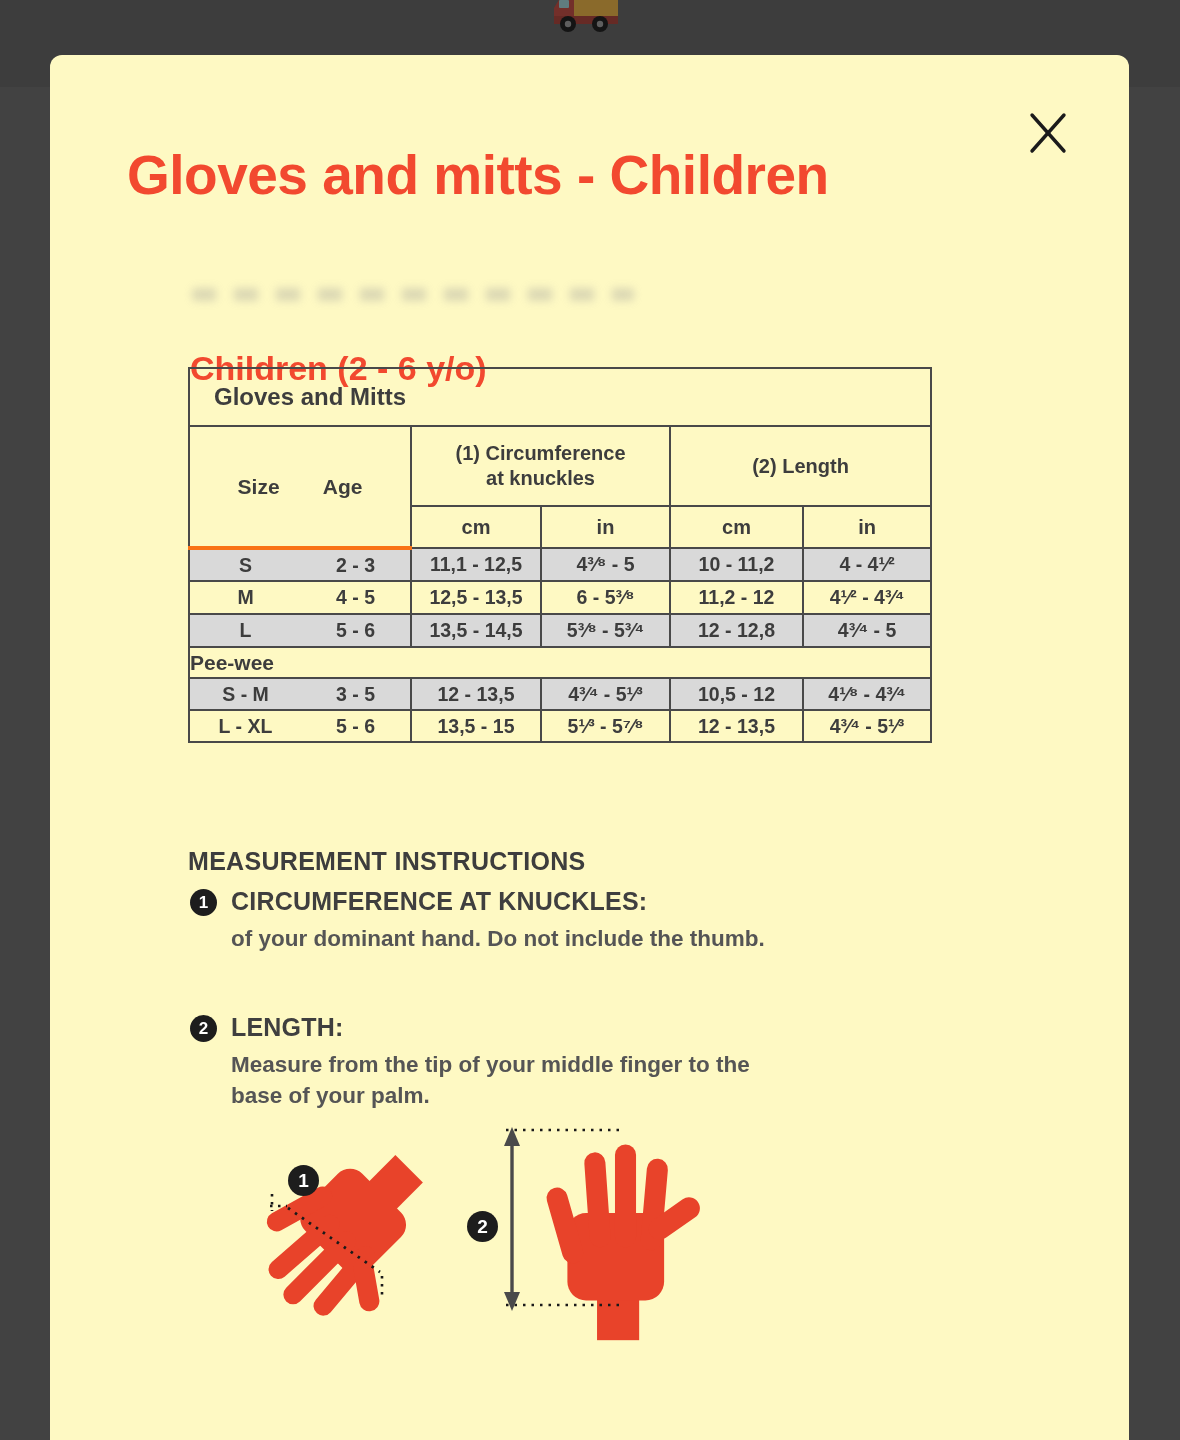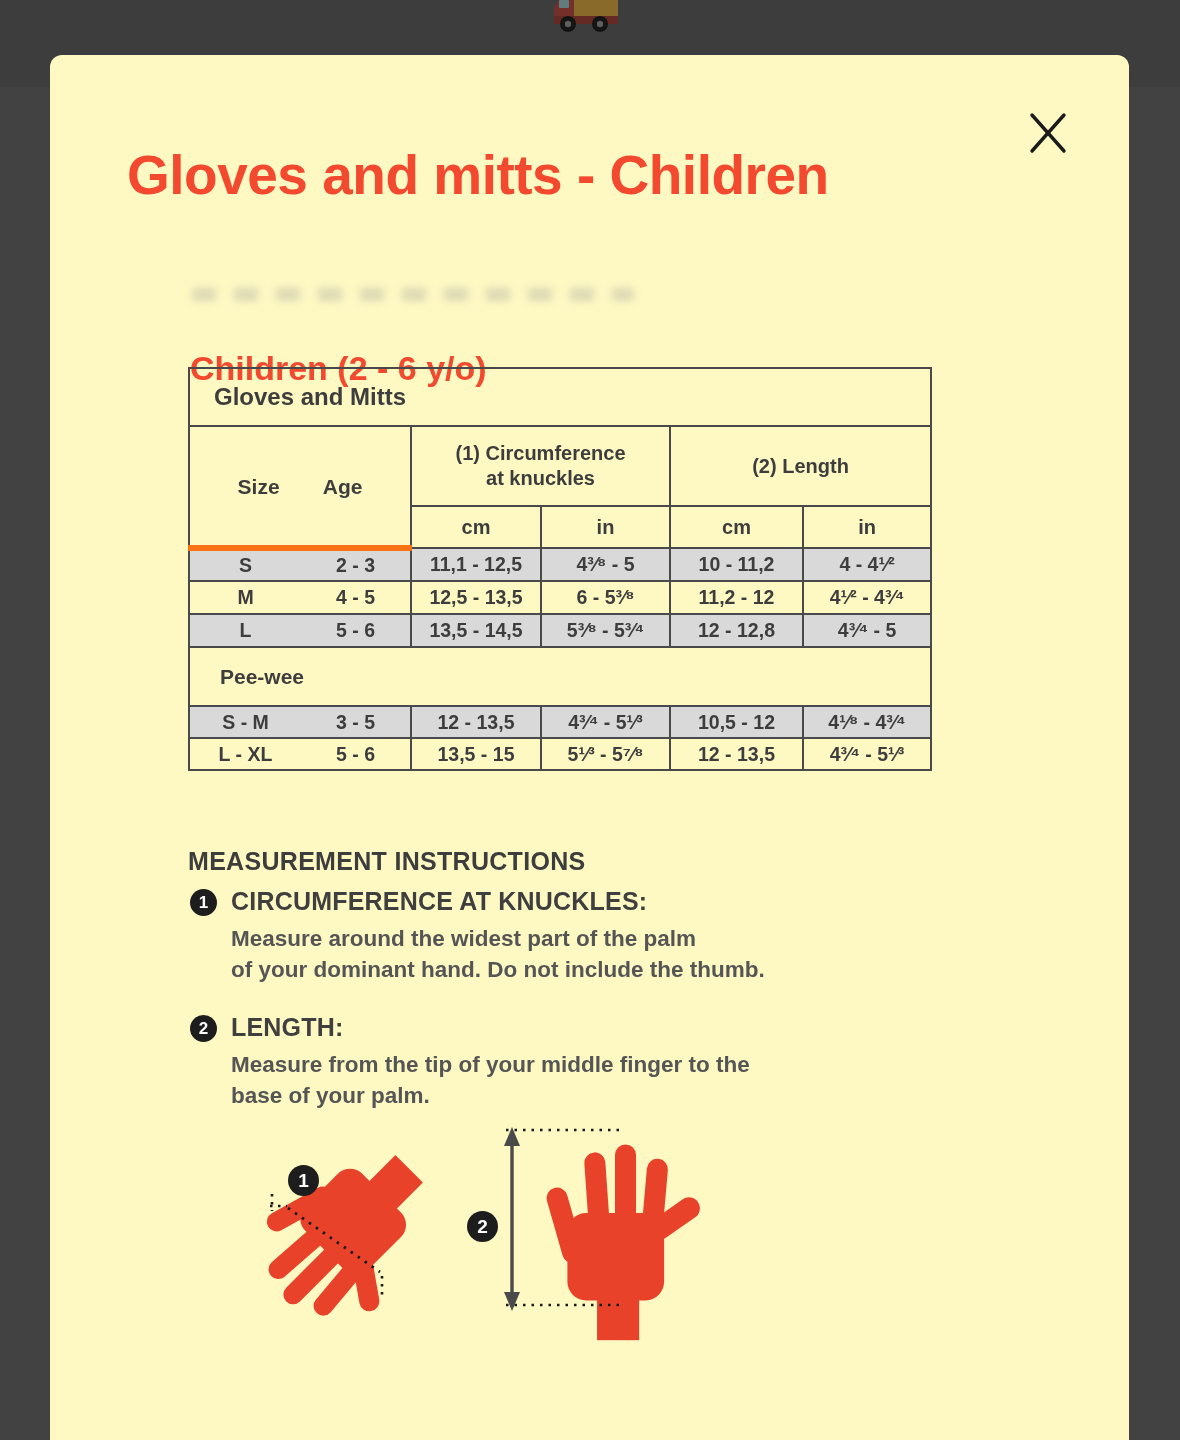--- a/index.html
+++ b/index.html
@@ -39,28 +39,28 @@
   }
 
   .size-table-wrap { position:absolute; left:138px; top:312px; }
   table { border-collapse:collapse; width:742px; table-layout:fixed; }
   td {
     border:2px solid #494949; text-align:center; vertical-align:middle;
     font-weight:bold; color:#3d3d3d; font-size:19.5px;
   }
   tr.title-row td { height:58px; text-align:left; padding-left:24px; font-size:24px; }
   tr.group-row td { height:80px; font-size:20px; line-height:25px; }
-  td.size-age { border-bottom:6px solid #f97316;margin-left:8px; }
+  td.size-age { border-bottom:4px solid #f97316;margin-left:8px; }
   td.size-age .sa-inner { display:flex; justify-content:space-around; align-items:center; padding:0 26px; font-size:21px; }
   tr.unit-row td { height:42px; font-size:20px; }
   tr.data-row td { height:33px; }
   tr.data-row td.c-size { border-right:none; }
   tr.data-row td.c-age  { border-left:none; }
   tr.shaded td { background:#d9d9d9; }
-  tr.subsection-row td { height:59px; text-align:left; padding-left:30px; font-size:21px; }
+  tr.subsection-row td { height:31px; text-align:left; font-size:21px; }
   tr.sub-data td { height:32px; }
 
   .instr-heading {
     position:absolute; left:138px; top:792px;
     font-size:25px; font-weight:bold; color:#3d3d3d; letter-spacing:.3px;
   }
   .instr-item { position:absolute; left:140px; display:flex; gap:14px; }
   .instr-item.item-1 { top:832px; }
   .instr-item.item-2 { top:958px; }
   .num-badge {
@@ -191,21 +191,20 @@
     </tbody>
       </table>
   </div>
 
   <div class="instr-heading">MEASUREMENT INSTRUCTIONS</div>
 
   <div class="instr-item item-1">
     <div class="num-badge">1</div>
     <div class="instr-body">
       <div class="instr-title">CIRCUMFERENCE AT KNUCKLES:</div>
-      <div class="instr-line">Measure around the widest part of the palm</div>
       <div class="instr-line">of your dominant hand. Do not include the thumb.</div>
     </div>
   </div>
 
   <div class="instr-item item-2">
     <div class="num-badge">2</div>
     <div class="instr-body">
       <div class="instr-title">LENGTH:</div>
       <div class="instr-line">Measure from the tip of your middle finger to the</div>
       <div class="instr-line">base of your palm.</div>

